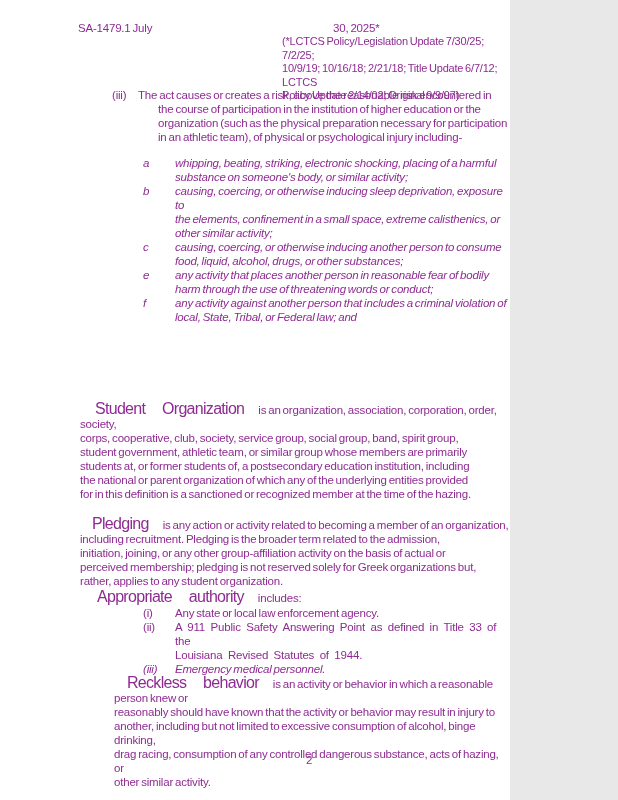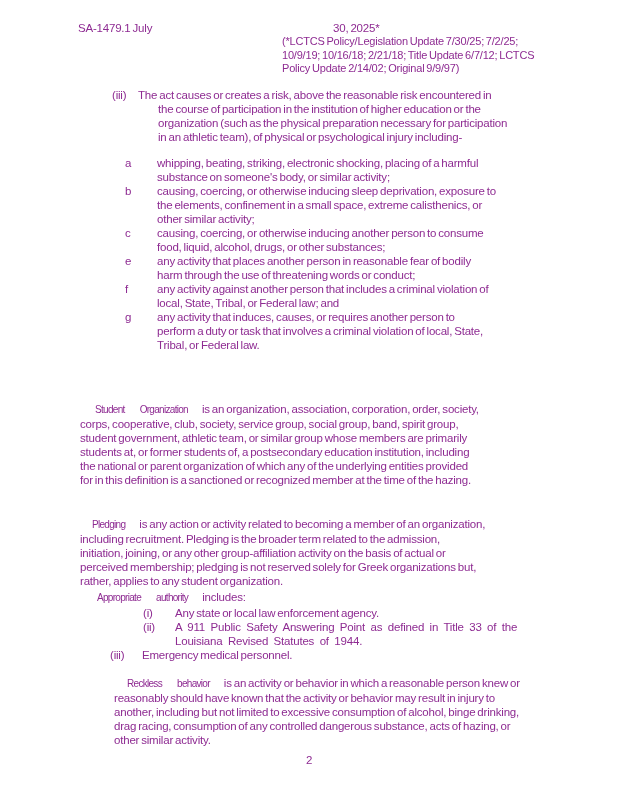--- a/index.html
+++ b/index.html
@@ -1,36 +1,36 @@
 <!DOCTYPE html>
 <html><head>
 <meta charset="utf-8">
 <style>
   html,body{margin:0;padding:0;background:#e8e8e8;}
   .page{
     position:relative;
-    width:618px;height:800px;
+    width:510px;height:800px;
     background:#ffffff;
     overflow:hidden;
     font-family:"Liberation Sans","DejaVu Sans",sans-serif;
     color:#8e2b92;
     font-size:11.5px;
     letter-spacing:-0.2px;
     word-spacing:-1px;
     line-height:14px;
   }
   .abs{position:absolute;}
   .lines{white-space:pre-line;}
   .note{font-size:11px;line-height:13.5px;}
   .hang{text-indent:-46px;}
   .hang .ilabel{display:inline-block;width:26px;text-indent:0;}
   .item{text-indent:-32px;}
   .item .ilabel{display:inline-block;width:32px;text-indent:0;}
   .term{
-    font-size:10px;
+    font-size:16px;
     letter-spacing:-0.7px;
     word-spacing:13px;
     margin-right:14px;
   }
   .wide{word-spacing:2.5px;}
   .pagenum{left:0;top:753px;width:618px;text-align:center;}
 </style>
 </head>
 <body>
 
@@ -42,46 +42,41 @@
 10/9/19; 10/16/18;   2/21/18;  Title Update 6/7/12; LCTCS
 Policy Update  2/14/02;  Original 9/9/97)</div>
 
   <div class="abs hang" style="left:158px;top:88px;">
     <span class="ilabel">(iii)</span><span class="lines">The act causes or creates a risk, above the reasonable risk encountered in
 the course of participation in the institution of higher education or the
 organization (such as the physical preparation necessary for participation
 in an athletic team), of physical or psychological injury including-</span>
   </div>
 
-  <div class="abs" style="left:157px;top:156px;">
+  <div class="abs" style="left:175px;top:156px;font-style:italic;">
     <div class="item">
       <span class="ilabel">a</span><span class="lines">whipping, beating, striking, electronic shocking, placing of a harmful
 substance on someone's body,  or similar activity;</span>
     </div>
     <div class="item">
       <span class="ilabel">b</span><span class="lines">causing, coercing, or otherwise inducing sleep deprivation,  exposure to
 the elements, confinement in a small space, extreme calisthenics, or
 other similar activity;</span>
     </div>
     <div class="item">
       <span class="ilabel">c</span><span class="lines">causing, coercing, or otherwise inducing another person to  consume
 food, liquid, alcohol, drugs, or other substances;</span>
     </div>
     <div class="item">
       <span class="ilabel">e</span><span class="lines">any activity  that places another person in reasonable fear of bodily
 harm through the use of threatening words or  conduct;</span>
     </div>
     <div class="item">
       <span class="ilabel">f</span><span class="lines">any activity  against another person that includes a criminal violation of
 local, State,  Tribal, or Federal law; and</span>
-    </div>
-    <div class="item">
-      <span class="ilabel">g</span><span class="lines">any activity  that induces, causes, or requires another person to
-perform a duty  or task that involves a criminal violation of local, State,
-Tribal, or Federal law.</span>
     </div>
   </div>
 
   <div class="abs" style="left:80px;top:402px;text-indent:15px;">
     <span class="term">Student Organization</span><span class="lines">is an organization, association, corporation, order, society,
 corps, cooperative, club, society, service group, social group, band, spirit group,
 student government, athletic team, or similar group whose members are primarily
 students at, or former students of, a postsecondary education institution, including
 the national or parent organization of which any of the underlying entities provided
 for in this definition is a sanctioned or recognized member at the time of the hazing.</span>
@@ -99,21 +94,21 @@
     <div style="text-indent:17px;margin-bottom:1px;">
       <span class="term">Appropriate authority</span><span>includes:</span>
     </div>
     <div class="item" style="margin-left:95px;">
       <span class="ilabel">(i)</span><span class="lines">Any state or local law enforcement agency.</span>
     </div>
     <div class="item wide" style="margin-left:95px;">
       <span class="ilabel">(ii)</span><span class="lines">A 911 Public Safety Answering Point as defined in Title 33 of the
 Louisiana Revised Statutes of 1944.</span>
     </div>
-    <div class="item" style="margin-left:62px;">
+    <div class="item" style="margin-left:95px;font-style:italic;">
       <span class="ilabel">(iii)</span><span class="lines">Emergency medical personnel.</span>
     </div>
   </div>
 
   <div class="abs" style="left:66px;top:676px;text-indent:13px;margin-left:48px;">
     <span class="term">Reckless behavior</span><span class="lines">is an activity  or behavior in which a reasonable person knew or
 reasonably should have known that the activity or behavior may result in injury to
 another, including but not limited to excessive consumption of alcohol, binge drinking,
 drag racing, consumption of any controlled dangerous substance, acts of hazing, or
 other similar activity.</span>

